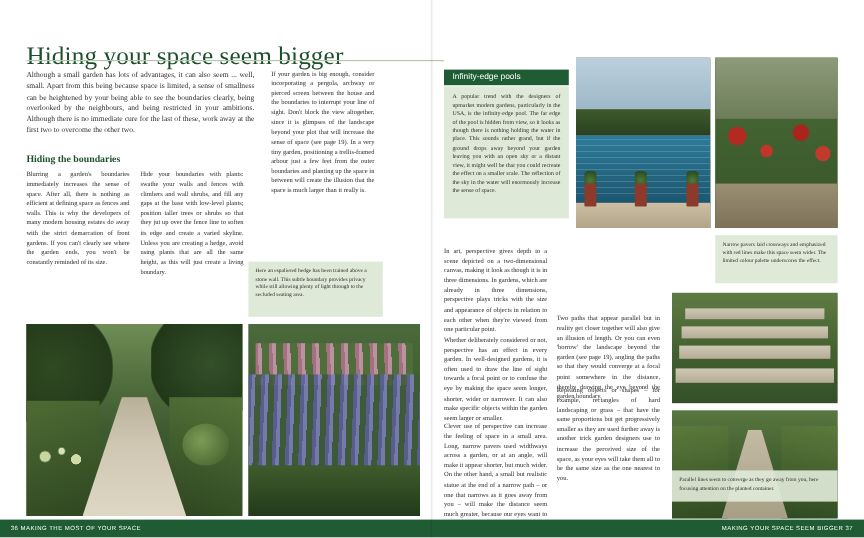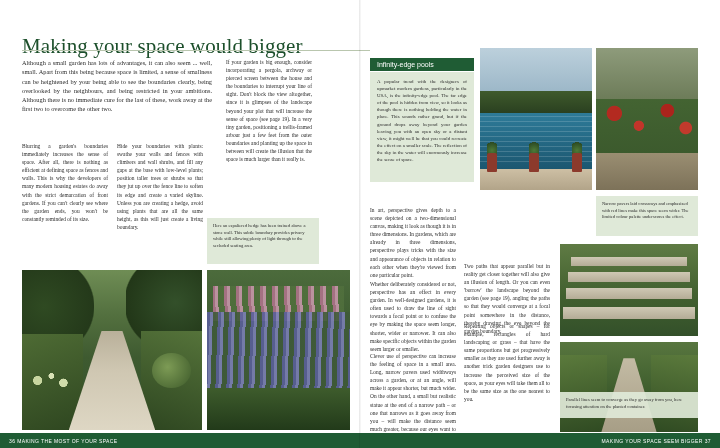--- a/index.html
+++ b/index.html
@@ -166,25 +166,26 @@
     position: absolute;
     left: 359px; top: 0; width: 2px; height: 448px;
     background: linear-gradient(90deg, rgba(0,0,0,0.10), rgba(0,0,0,0.02));
   }
 </style>
 </head>
 <body>
 
 <div class="spread">
 
-  <h1 class="page-title">Making your space would bigger</h1>
+  <h1 class="page-title">Hiding your space seem bigger</h1>
   <div class="title-rule"></div>
 
   <div class="col intro" style="left:22px; top:58px; width:190px;">Although a small garden has lots of advantages, it can also seem ... well, small. Apart from this being because space is limited, a sense of smallness can be heightened by your being able to see the boundaries clearly, being overlooked by the neighbours, and being restricted in your ambitions. Although there is no immediate cure for the last of these, work away at the first two to overcome the other two.</div>
 
+  <div class="subhead" style="left:22px; top:128px; width:170px;">Hiding the boundaries</div>
 
   <div class="col" style="left:22px; top:142px; width:86px;">Blurring a garden's boundaries immediately increases the sense of space. After all, there is nothing as efficient at defining space as fences and walls. This is why the developers of many modern housing estates do away with the strict demarcation of front gardens. If you can't clearly see where the garden ends, you won't be constantly reminded of its size.</div>
 
   <div class="col" style="left:117px; top:142px; width:86px;">Hide your boundaries with plants: swathe your walls and fences with climbers and wall shrubs, and fill any gaps at the base with low-level plants; position taller trees or shrubs so that they jut up over the fence line to soften its edge and create a varied skyline. Unless you are creating a hedge, avoid using plants that are all the same height, as this will just create a living boundary.</div>
 
   <div class="col" style="left:226px; top:58px; width:86px;">If your garden is big enough, consider incorporating a pergola, archway or pierced screen between the house and the boundaries to interrupt your line of sight. Don't block the view altogether, since it is glimpses of the landscape beyond your plot that will increase the sense of space (see page 19). In a very tiny garden, positioning a trellis-framed arbour just a few feet from the outer boundaries and planting up the space in between will create the illusion that the space is much larger than it really is.</div>
 
   <div class="caption" style="left:207px; top:218px; width:112px; height:46px;">Here an espaliered hedge has been trained above a stone wall. This subtle boundary provides privacy while still allowing plenty of light through to the secluded seating area.</div>
 
   <div class="photo p1" style="left:22px; top:270px; width:180px; height:160px;">

